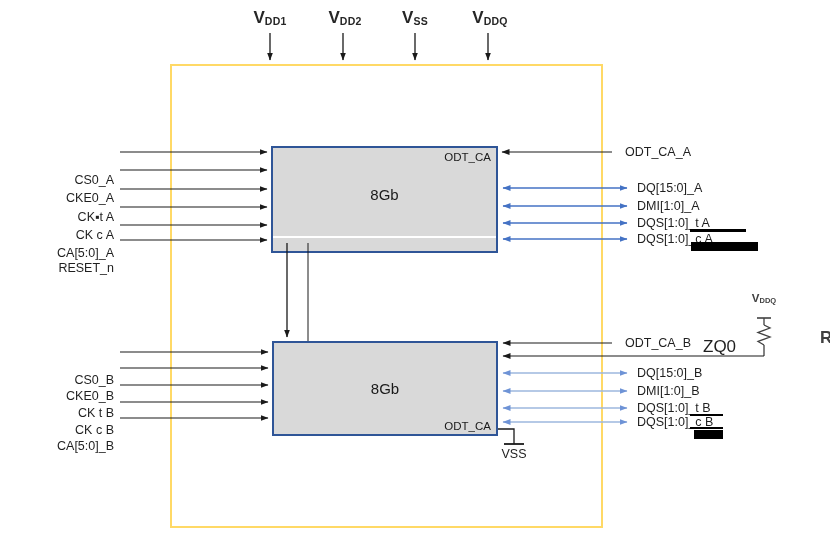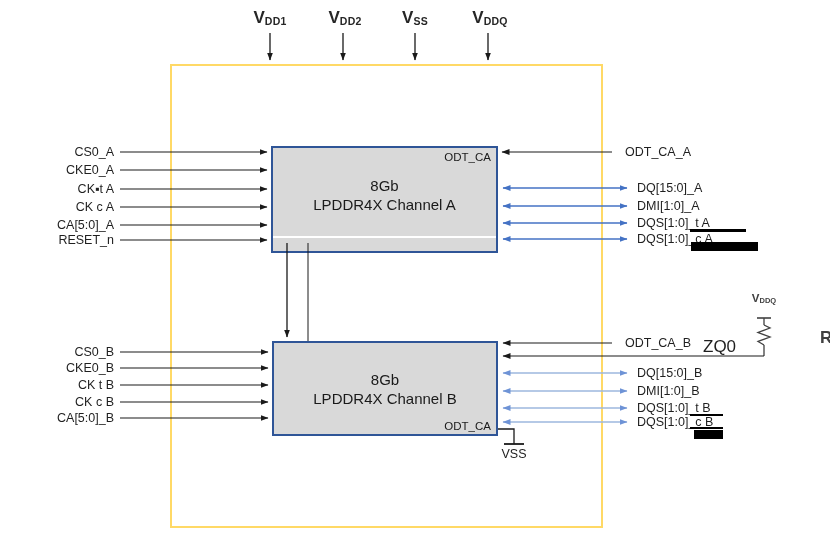--- a/index.html
+++ b/index.html
@@ -17,21 +17,21 @@
     display:flex;flex-direction:column;align-items:center;justify-content:center;
   }
   .block-a{left:271px;top:146px;width:223px;height:93px;padding-bottom:10px;}
   .block-b{left:272px;top:341px;width:222px;height:91px;}
   .blk-line{font-size:15px;line-height:19px;color:#1a1a1a;text-align:left;}
   .odt-corner{position:absolute;font-size:11.5px;color:#1a1a1a;z-index:3;}
   .odt-a{top:3px;right:5px;}
   .odt-b{bottom:2px;right:5px;}
   .divider-a{position:absolute;left:0;right:0;bottom:13px;height:2px;background:#ffffff;}
   .sig{position:absolute;font-size:12.5px;line-height:18px;height:18px;z-index:6;white-space:nowrap;}
-  .sig-l{left:14px;width:100px;text-align:right;}
+  .sig-l{left:14px;width:100px;text-align:right;margin-top:28px;}
   .sig-r{text-align:right;}
   .pwr{position:absolute;top:8px;width:64px;text-align:center;font-weight:700;
        font-size:17px;color:#262626;z-index:6;}
   .pwr .psub{font-size:10.5px;vertical-align:-2px;letter-spacing:.2px;}
   .minirail{position:absolute;width:44px;text-align:center;font-weight:700;
        font-size:11.5px;color:#404040;z-index:6;}
   .minirail .psub{font-size:7.5px;vertical-align:-1px;}
   .rzq-lbl{position:absolute;left:820px;top:328px;font-size:17px;font-weight:700;color:#404040;z-index:6;}
   .zq0-lbl{position:absolute;left:703px;top:337px;font-size:17px;z-index:6;}
   .vss-lbl{position:absolute;left:494px;top:447px;width:40px;text-align:center;font-size:12.5px;z-index:6;}
@@ -49,28 +49,26 @@
 
   <div class="outer-box"></div>
 
   <div class="pwr" style="left:238px"><span>V</span><span class="psub">DD1</span></div>
   <div class="pwr" style="left:313px"><span>V</span><span class="psub">DD2</span></div>
   <div class="pwr" style="left:383px"><span>V</span><span class="psub">SS</span></div>
   <div class="pwr" style="left:458px"><span>V</span><span class="psub">DDQ</span></div>
 
   <div class="block block-a">
     <div class="blk-line">8Gb</div>
-    <div class="blk-line">LPDDR4X Channel A</div>
     <div class="odt-corner odt-a">ODT_CA</div>
     <div class="divider-a"></div>
   </div>
 
   <div class="block block-b">
     <div class="blk-line">8Gb</div>
-    <div class="blk-line">LPDDR4X Channel B</div>
     <div class="odt-corner odt-b">ODT_CA</div>
   </div>
 
   <div class="sig sig-l" style="top:143px">CS0_A</div>
   <div class="sig sig-l" style="top:161px">CKE0_A</div>
   <div class="sig sig-l" style="top:180px">CK▪t A</div>
   <div class="sig sig-l" style="top:198px">CK c A</div>
   <div class="sig sig-l" style="top:216px">CA[5:0]_A</div>
   <div class="sig sig-l" style="top:231px">RESET_n</div>
 

